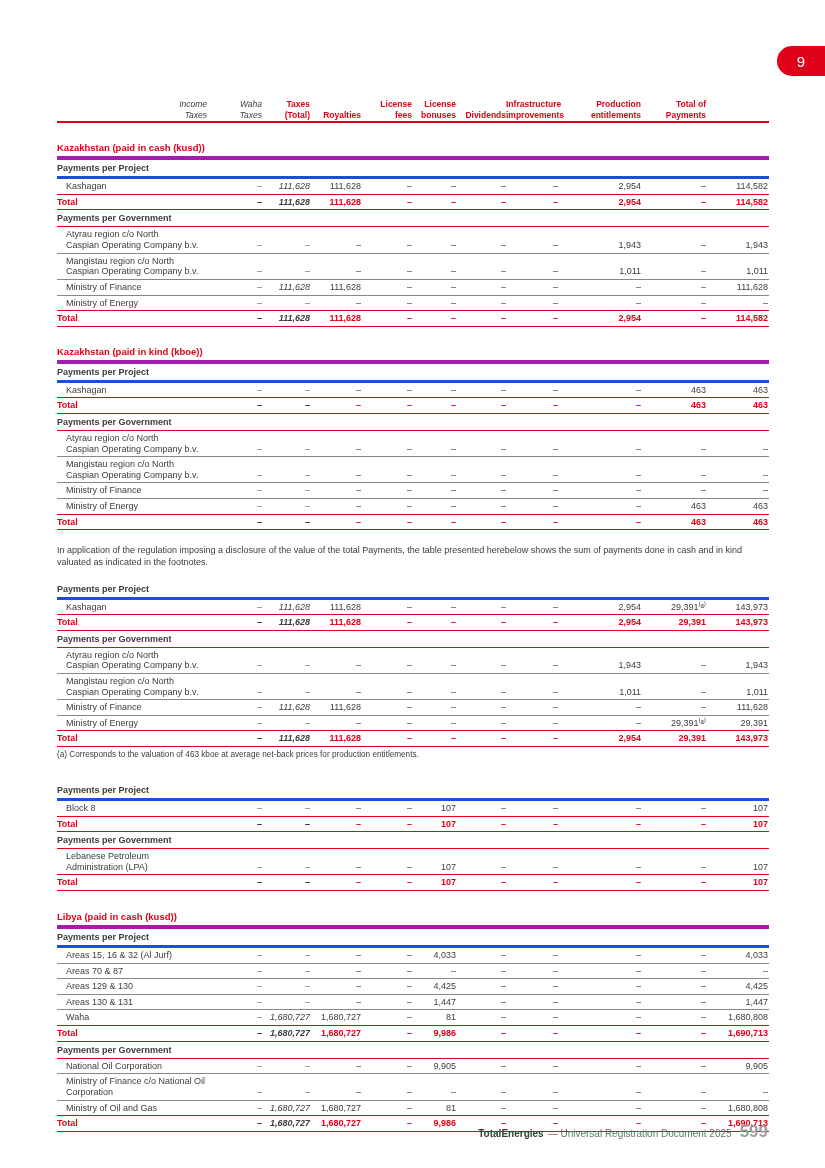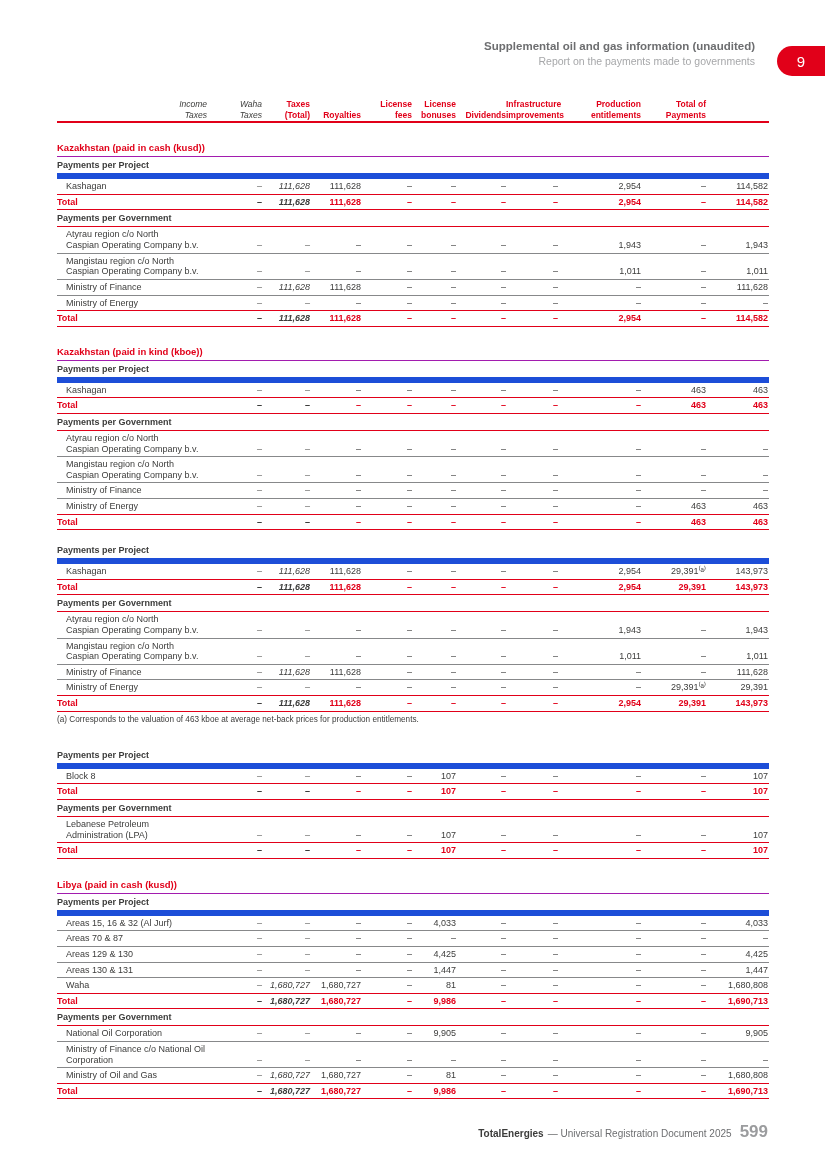--- a/index.html
+++ b/index.html
@@ -27,23 +27,23 @@
   .hcell { text-align:right; font-size:8.5px; line-height:1.25; }
   .hcell.ital { font-style:italic; color:#3c3c3b; font-weight:normal; }
   .hcell.red { color:#e10019; font-weight:bold; }
 
   
   .ptable { margin-top:17px; }
   .ptable.mt-sm { margin-top:12px; }
   .ptable.mt-lg { margin-top:22px; }
   .ptable.mt-md { margin-top:18px; }
   .t-title { font-size:9.5px; font-weight:bold; color:#e10019;
-             padding:2px 0 3px; border-bottom:1px solid #a21caf; }
+             padding:2px 0 3px; border-bottom:4px solid #a21caf; }
   .sec-row { font-weight:bold; color:#3c3c3b; font-size:9px; padding:3px 0 3px; }
-  .sec-row.project { border-bottom:6px solid #1d4ed8; }
+  .sec-row.project { border-bottom:3px solid #1d4ed8; }
   .sec-row.government { border-bottom:1px solid #e10019; }
   .trow { border-bottom:1px solid #87888a; align-items:end; }
   .trow.pre-total { border-bottom:1px solid #e10019; }
   .trow.total { border-bottom:1px solid #e10019; }
   .lcell { padding:2px 0 2px 9px; font-size:9px; color:#3c3c3b;
            white-space:pre-line; line-height:1.18; }
   .vcell { font-size:9px; color:#3c3c3b; text-align:right; padding:2px 0 2px; line-height:1.18; }
   .vcell.ital { font-style:italic; }
   .trow.total .lcell { padding-left:0; color:#e10019; font-weight:bold; }
   .trow.total .vcell { font-weight:bold; }
@@ -59,24 +59,20 @@
                 align-items:baseline; }
   .f-brand { font-weight:bold; font-size:10px; color:#3c3c3b; }
   .f-doc { font-size:10px; color:#6d6e70; margin-left:4px; }
   .f-page { font-size:17px; color:#9b9c9e; margin-left:8px; font-weight:bold; }
 </style>
 </head>
 <body>
 
 <div class="page">
 
-  <div class="doc-header">
-    <div class="title">Supplemental oil and gas information (unaudited)</div>
-    <div class="subtitle">Report on the payments made to governments</div>
-  </div>
   <div class="chapter-tab">
     <span>9</span>
   </div>
 
   <div class="content">
 
     <div class="grid col-headers">
         <div class="hcell ital">
           <div class="">Income</div>
           <div class="">Taxes</div>
@@ -310,20 +306,21 @@
           <div class="vcell red">–</div>
           <div class="vcell red">–</div>
           <div class="vcell red">–</div>
           <div class="vcell red">–</div>
           <div class="vcell red">–</div>
           <div class="vcell red">463</div>
           <div class="vcell red">463</div>
         </div>
       </div>
 
+    <div class="para">In application of the regulation imposing a disclosure of the value of the total Payments, the table presented herebelow shows the sum of payments done in cash and in kind valuated as indicated in the footnotes.</div>
 
     <div class="ptable mt-sm">
         <div class="sec-row project">Payments per Project</div>
         <div class="grid trow pre-total">
           <div class="lcell">Kashagan</div>
           <div class="vcell ital">–</div>
           <div class="vcell ital">111,628</div>
           <div class="vcell">111,628</div>
           <div class="vcell">–</div>
           <div class="vcell">–</div>

